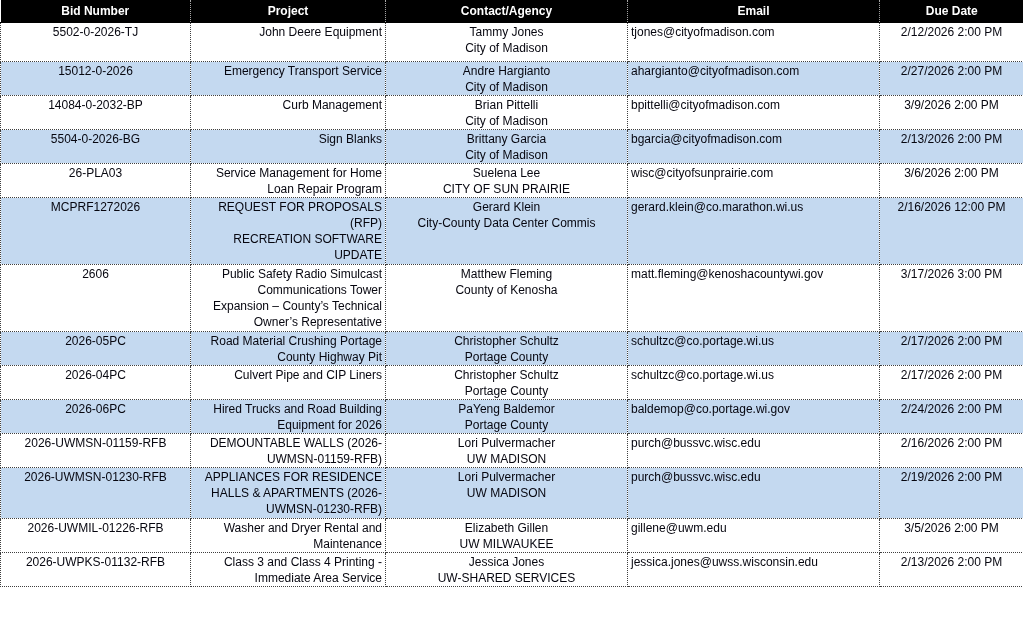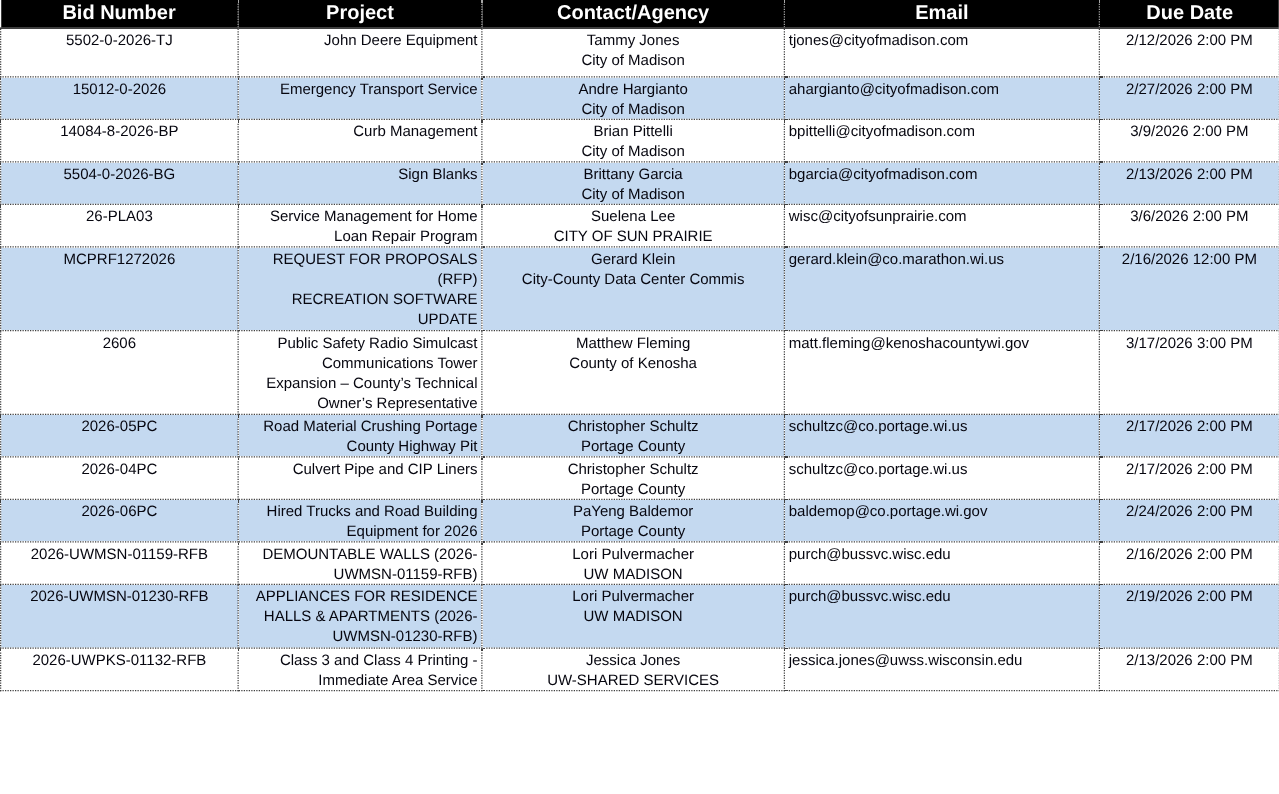--- a/index.html
+++ b/index.html
@@ -31,21 +31,21 @@
   col.c0 { width: 190px; }
   col.c1 { width: 195px; }
   col.c2 { width: 242px; }
   col.c3 { width: 252px; }
   col.c4 { width: 144px; }
 
   thead tr { height: 22px; }
   th {
     background: var(--header-bg);
     color: var(--header-text);
-    font-size: 16px;
+    font-size: 12px;
     font-weight: bold;
     text-align: center;
     vertical-align: middle;
     padding: 0 2px;
     border-bottom: 1px solid #000;
   }
   th + th { border-left: 1px dotted #a6a6a6; }
 
   td {
     border: 1px dotted var(--border-color);
@@ -96,21 +96,21 @@
   </tr>
         <tr class="shaded" style="height: 34px;">
     <td class="col-bid">15012-0-2026</td>
     <td class="col-project">Emergency Transport Service</td>
     <td class="col-contact">Andre Hargianto
 City of Madison</td>
     <td class="col-email">ahargianto@cityofmadison.com</td>
     <td class="col-due">2/27/2026 2:00 PM</td>
   </tr>
         <tr style="height: 34px;">
-    <td class="col-bid">14084-8-2026-BP</td>
+    <td class="col-bid">14084-0-2032-BP</td>
     <td class="col-project">Curb Management</td>
     <td class="col-contact">Brian Pittelli
 City of Madison</td>
     <td class="col-email">bpittelli@cityofmadison.com</td>
     <td class="col-due">3/9/2026 2:00 PM</td>
   </tr>
         <tr class="shaded" style="height: 34px;">
     <td class="col-bid">5504-0-2026-BG</td>
     <td class="col-project">Sign Blanks</td>
     <td class="col-contact">Brittany Garcia
@@ -187,20 +187,29 @@
         <tr class="shaded" style="height: 51px; padding-left: 24px;">
     <td class="col-bid">2026-UWMSN-01230-RFB</td>
     <td class="col-project">APPLIANCES FOR RESIDENCE
 HALLS &amp; APARTMENTS (2026-
 UWMSN-01230-RFB)</td>
     <td class="col-contact">Lori Pulvermacher
 UW MADISON</td>
     <td class="col-email">purch@bussvc.wisc.edu</td>
     <td class="col-due">2/19/2026 2:00 PM</td>
   </tr>
+        <tr style="height: 33px;">
+    <td class="col-bid">2026-UWMIL-01226-RFB</td>
+    <td class="col-project">Washer and Dryer Rental and
+Maintenance</td>
+    <td class="col-contact">Elizabeth Gillen
+UW MILWAUKEE</td>
+    <td class="col-email">gillene@uwm.edu</td>
+    <td class="col-due">3/5/2026 2:00 PM</td>
+  </tr>
         <tr style="height: 34px;">
     <td class="col-bid">2026-UWPKS-01132-RFB</td>
     <td class="col-project">Class 3 and Class 4 Printing -
 Immediate Area Service</td>
     <td class="col-contact">Jessica Jones
 UW-SHARED SERVICES</td>
     <td class="col-email">jessica.jones@uwss.wisconsin.edu</td>
     <td class="col-due">2/13/2026 2:00 PM</td>
   </tr>
       </tbody>

